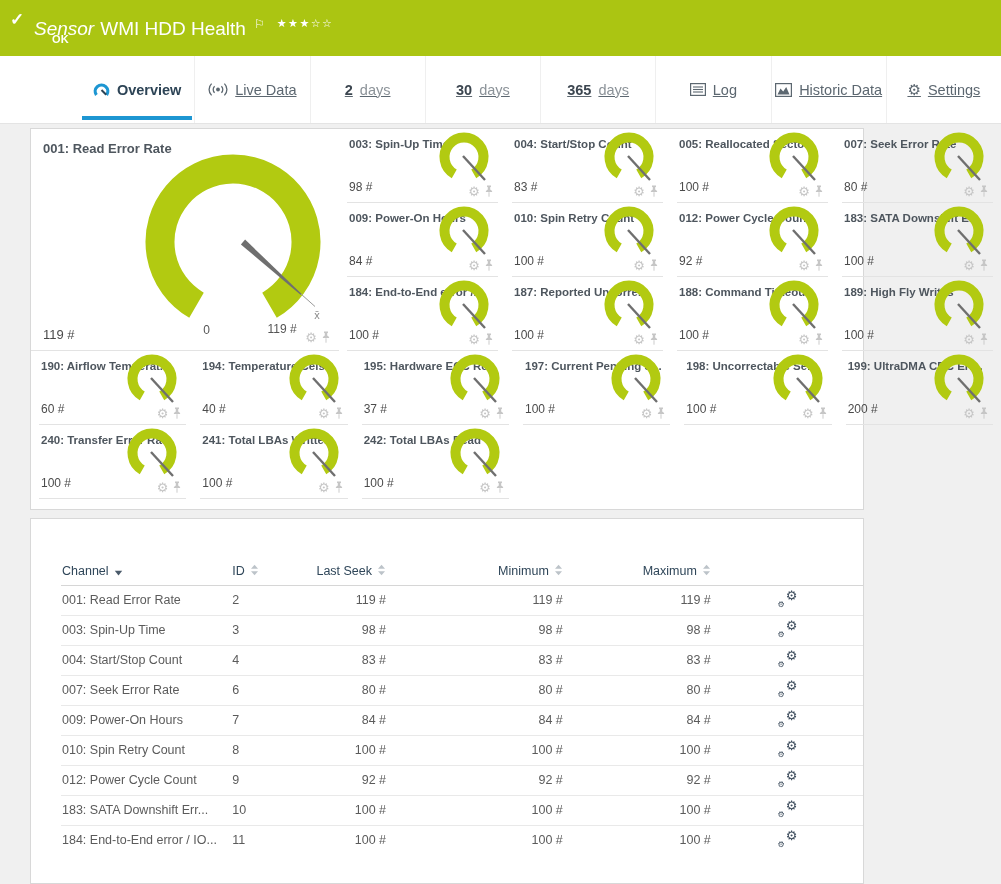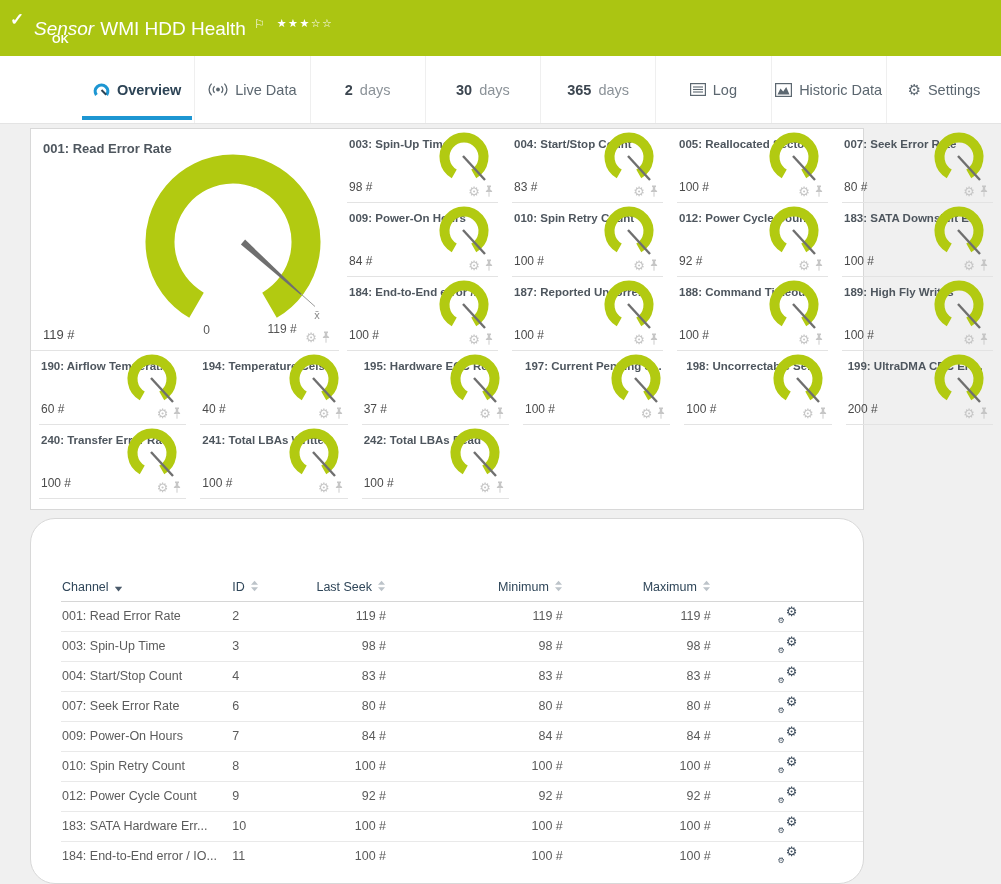--- a/index.html
+++ b/index.html
@@ -18,21 +18,21 @@
   .topbar .kind { font-style:italic; margin-right:6px; }
   .topbar .flag { font-size:12px; position:relative; top:-7px; margin-left:8px; }
   .topbar .stars { font-size:11px; position:relative; top:-8px; margin-left:12px; letter-spacing:1.5px; }
   .topbar .status { position:absolute; left:52px; top:33px; font-size:11px; font-weight:bold; letter-spacing:.3px; }
 
   
   .tabbar { position:absolute; left:0; top:56px; width:1001px; height:68px; background:#fff;
             border-bottom:1px solid #e4e4e4; display:flex; padding-left:80px; }
   .tab { flex:1; display:flex; align-items:center; justify-content:center; gap:7px;
          position:relative; font-size:14.5px; color:#5c6770; cursor:pointer; }
-  .tab + .tab { border-left:1px solid #efefef; }
+  .tab + .tab { border-left:1px solid #efefef;text-decoration:underline; }
   .tab.active { color:#2d4456; font-weight:bold; }
   .tab.active::after { content:''; position:absolute; left:2px; right:2px; bottom:3px; height:4px; background:#1d96d2; }
   .tab .num { font-weight:bold; color:#3c4650; }
   .tab .lbl-gray { color:#8b9298; }
   .tab .gearglyph { font-size:15px; line-height:1; }
 
   
   .panel { position:absolute; left:30px; width:834px; background:#fff; border:1px solid #d8d8d8; }
   #gauges-panel { top:128px; height:382px; }
   #table-panel  { top:518px; height:366px; overflow:hidden; }
@@ -49,21 +49,21 @@
   .grid-b { position:absolute; left:0; top:222px; width:968px; display:grid; grid-template-columns:repeat(6,1fr); column-gap:14px; padding:0 6px 0 8px; }
   .cell { position:relative; height:74px; border-bottom:1px solid #e3e3e3; }
   .cell .ctitle { position:absolute; left:2px; top:9px; right:0; font-size:11.5px; font-weight:600; color:#4e565e; white-space:nowrap; overflow:hidden; }
   .cell svg.mini { position:absolute; right:2px; top:3px; }
   .cell .cvalue { position:absolute; left:2px; bottom:8px; font-size:12px; color:#4b4b4b; }
   .cicons { position:absolute; right:4px; bottom:4px; display:flex; align-items:center; gap:4px; color:#c6c6c6; }
   .cicons .gear { font-size:13px; line-height:1; cursor:pointer; }
   .cicons svg { display:block; cursor:pointer; }
 
   
-  #table-panel { padding:56px 0 0 30px;border-radius:25px; }
+  #table-panel { padding:40px 0 0 30px; }
   table { border-collapse:collapse; table-layout:fixed; font-size:12.5px; color:#5b5b5b; }
   th { font-weight:normal; color:#2f4659; font-size:12.5px; text-align:left; height:26px; cursor:pointer; white-space:nowrap; }
   tbody tr { border-top:1px solid #e9e9e9; }
   thead tr { border-bottom:1px solid #d6d6d6; }
   td { height:30px; white-space:nowrap; overflow:hidden; }
   th.num, td.num { text-align:right; }
   td.c-icon, th.c-icon { text-align:center; }
   .sorticon { display:inline-block; margin-left:5px; vertical-align:-1px; }
   .gears { position:relative; display:inline-block; width:20px; height:16px; color:#3e4d5d; cursor:pointer; }
   .gears .gbig { position:absolute; right:0; top:-3px; font-size:13px; }
@@ -636,21 +636,21 @@
           <td class="num">92 #</td>
           <td class="c-icon">
             <span class="gears">
               <span class="gbig">⚙</span>
               <span class="gsmall">⚙</span>
             </span>
           </td>
         </tr>
 
         <tr>
-          <td>183: SATA Hardware Err...</td>
+          <td>183: SATA Downshift Err...</td>
           <td>10</td>
           <td class="num">100 #</td>
           <td class="num">100 #</td>
           <td class="num">100 #</td>
           <td class="c-icon">
             <span class="gears">
               <span class="gbig">⚙</span>
               <span class="gsmall">⚙</span>
             </span>
           </td>

